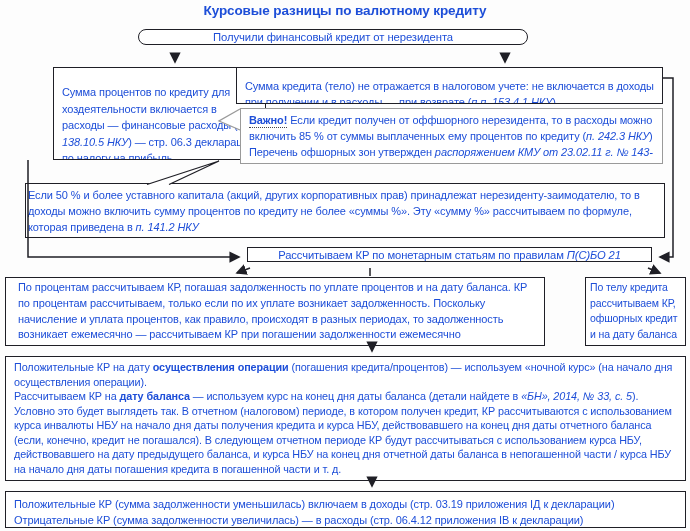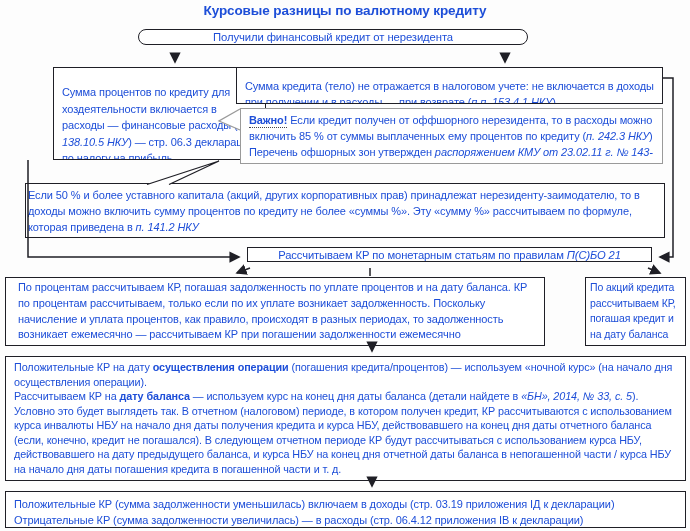--- a/index.html
+++ b/index.html
@@ -61,21 +61,21 @@
 
   <div class="box bar">
     <span><span>Рассчитываем КР по монетарным статьям по правилам </span><span class="i">П(С)БО 21</span></span>
   </div>
 
   <div class="box percentkr">
     <span>По процентам рассчитываем КР, погашая задолженность по уплате процентов и на дату баланса. КР по процентам рассчитываем, только если по их уплате возникает задолженность. Поскольку начисление и уплата процентов, как правило, происходят в разных периодах, то задолженность возникает ежемесячно — рассчитываем КР при погашении задолженности ежемесячно</span>
   </div>
 
   <div class="box bodykr">
-    <span>По акций кредита рассчитываем КР, погашая кредит и на дату баланса</span>
+    <span>По телу кредита рассчитываем КР, офшорных кредит и на дату баланса</span>
   </div>
 
   <div class="box calc">
     <p class="para"><span>Положительные КР на дату </span><span class="b">осуществления операции</span><span> (погашения кредита/процентов) — используем «ночной курс» (на начало дня осуществления операции).</span></p>
     <p class="para"><span>Рассчитываем КР на </span><span class="b">дату баланса</span><span> — используем курс на конец дня даты баланса (детали найдете в </span><span class="i">«БН», 2014, № 33, с. 5</span><span>).</span></p>
     <p class="para"><span>Условно это будет выглядеть так. В отчетном (налоговом) периоде, в котором получен кредит, КР рассчитываются с использованием курса инвалюты НБУ на начало дня даты получения кредита и курса НБУ, действовавшего на конец дня даты отчетного баланса (если, конечно, кредит не погашался). В следующем отчетном периоде КР будут рассчитываться с использованием курса НБУ, действовавшего на дату предыдущего баланса, и курса НБУ на конец дня отчетной даты баланса в непогашенной части / курса НБУ на начало дня даты погашения кредита в погашенной части и т. д.</span></p>
   </div>
 
   <div class="box result">
     <p class="para">Положительные КР (сумма задолженности уменьшилась) включаем в доходы (стр. 03.19 приложения ІД к декларации)</p>

